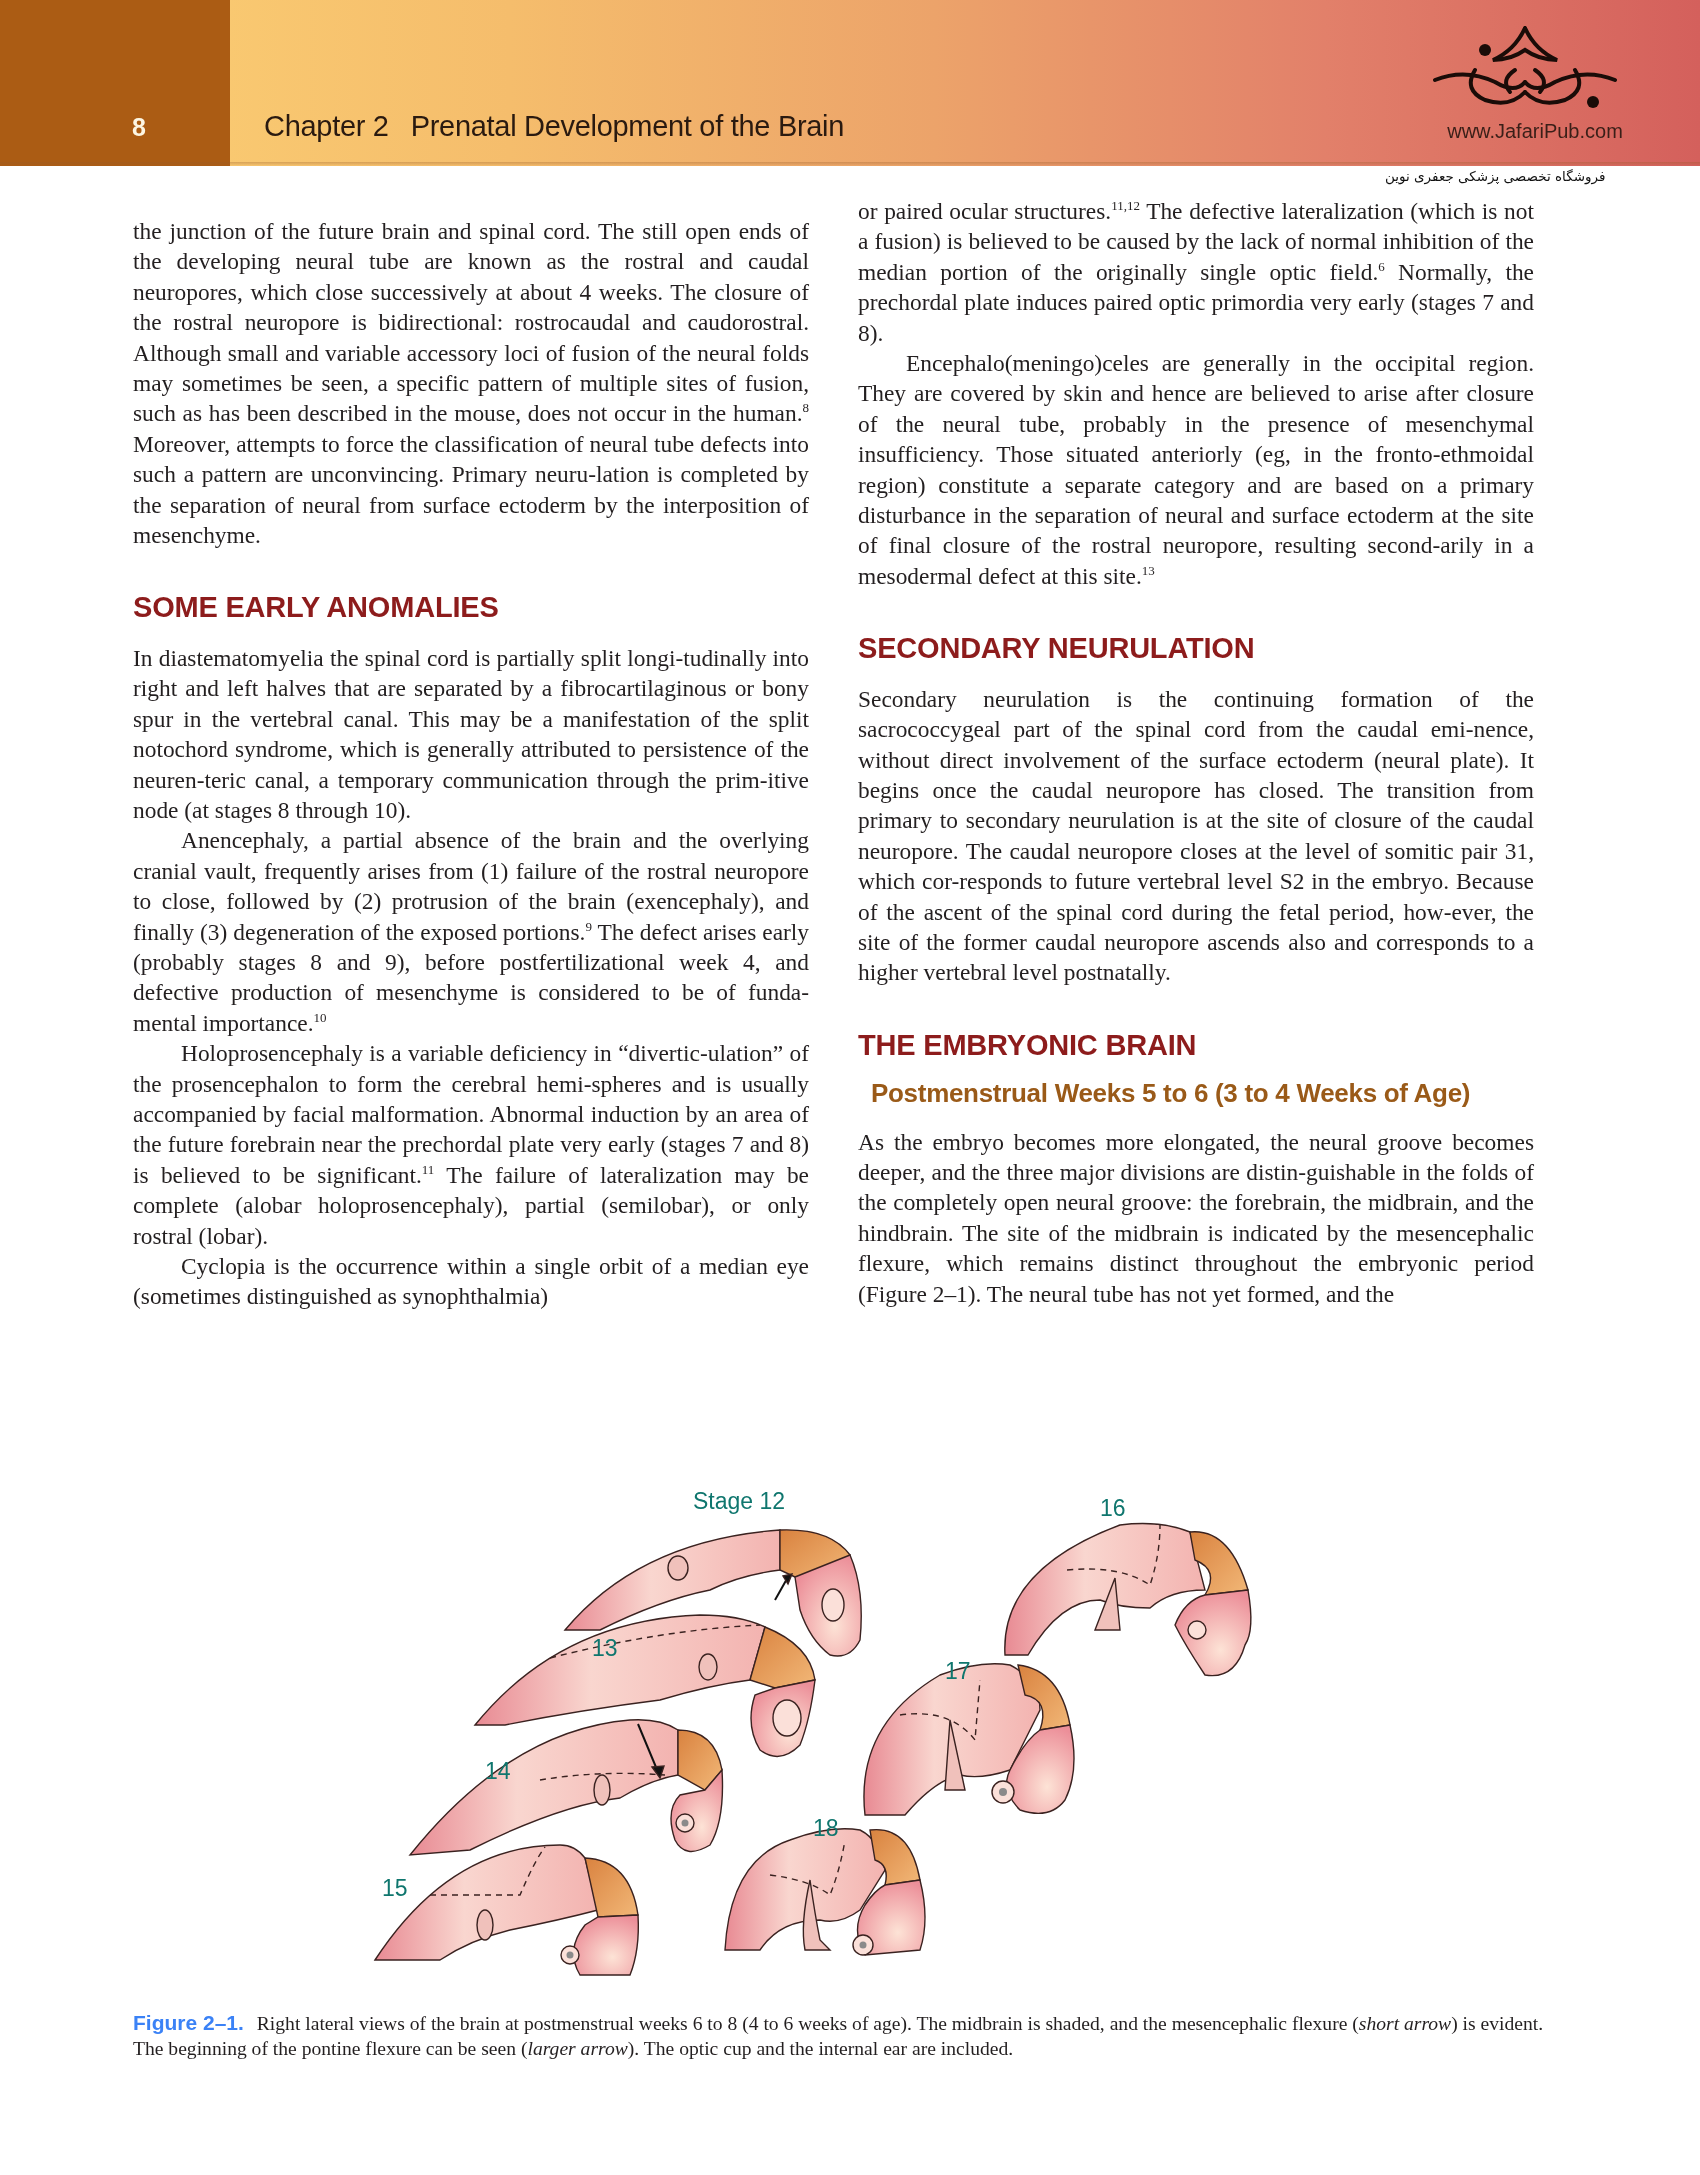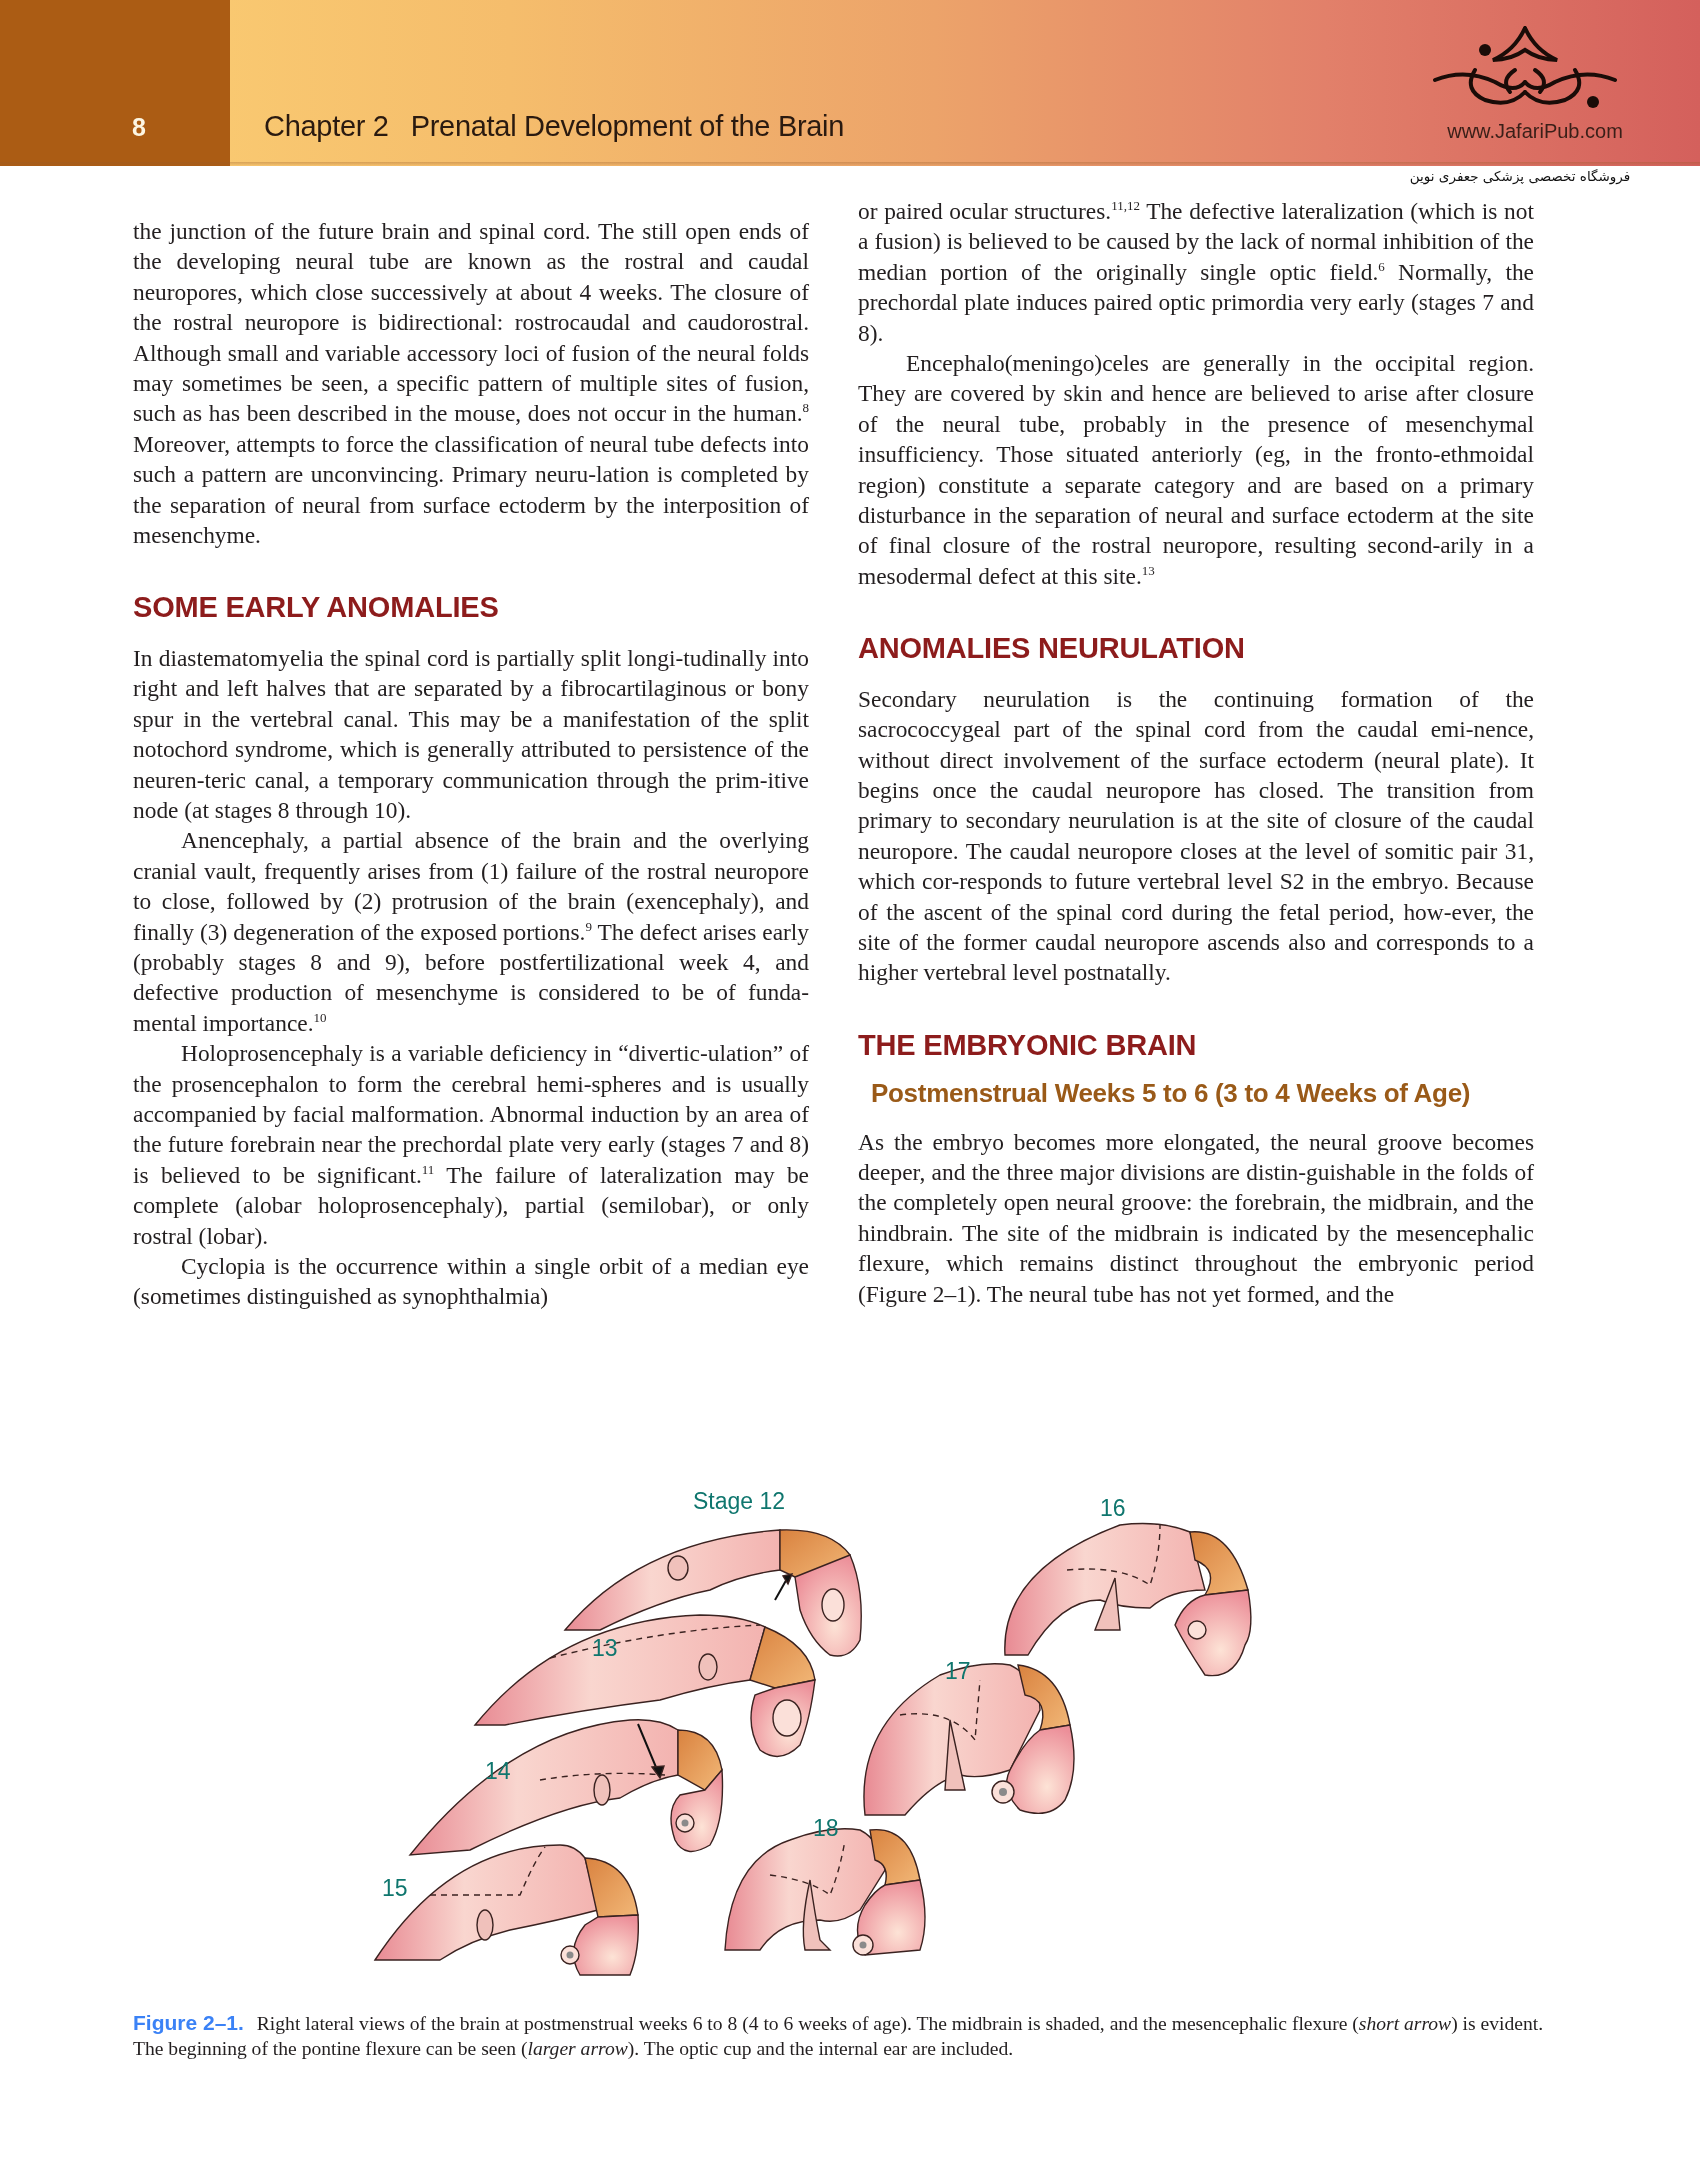--- a/index.html
+++ b/index.html
@@ -14,21 +14,21 @@
             font-family: "Liberation Sans", "DejaVu Sans", sans-serif; font-weight: bold; font-size: 25px; }
   .header .running-head { position: absolute; left: 264px; top: 110px;
             font-family: "Liberation Sans", "DejaVu Sans", sans-serif; font-size: 29px; color: #2a1a10; letter-spacing: -0.3px; }
   .header .running-head .ch { margin-right: 22px; }
   .header .shadow { position: absolute; left: 0; top: 162px; width: 1700px; height: 4px;
             background: linear-gradient(180deg, rgba(150,90,40,0.35), rgba(255,255,255,0)); }
 
   .logo { position: absolute; left: 1415px; top: 20px; width: 220px; height: 95px; }
   .logo-url { position: absolute; left: 1420px; top: 120px; width: 230px; text-align: center;
             font-family: "Liberation Sans", "DejaVu Sans", sans-serif; font-size: 20px; color: #3a1f18; }
-  .persian { position: absolute; left: 1385px; top: 168px; width: 270px; text-align: center;
+  .persian { position: absolute; left: 1385px; top: 168px; width: 270px; text-align: left;
             font-family: "DejaVu Sans", sans-serif; font-size: 13.5px; color: #111; direction: rtl; }
 
   
   .col { position: absolute; top: 196px; width: 676px; font-size: 23.4px; line-height: 30.4px; text-align: justify; hyphens: manual; }
   .col.left { left: 133px; margin-top: 20px; }
   .col.right { left: 858px; }
   .col p { margin: 0; }
   .col p.indent { text-indent: 48px; }
   sup { font-size: 13px; line-height: 0; vertical-align: 9px; }
 
@@ -87,21 +87,21 @@
   <p>In diastematomyelia the spinal cord is partially split longi-tudinally into right and left halves that are separated by a fibrocartilaginous or bony spur in the vertebral canal. This may be a manifestation of the split notochord syndrome, which is generally attributed to persistence of the neuren-teric canal, a temporary communication through the prim-itive node (at stages 8 through 10).</p>
   <p class="indent"><span>Anencephaly, a partial absence of the brain and the overlying cranial vault, frequently arises from (1) failure of the rostral neuropore to close, followed by (2) protrusion of the brain (exencephaly), and finally (3) degeneration of the exposed portions.</span><sup>9</sup><span> The defect arises early (probably stages 8 and 9), before postfertilizational week 4, and defective production of mesenchyme is considered to be of funda-mental importance.</span><sup>10</sup></p>
   <p class="indent"><span>Holoprosencephaly is a variable deficiency in “divertic-ulation” of the prosencephalon to form the cerebral hemi-spheres and is usually accompanied by facial malformation. Abnormal induction by an area of the future forebrain near the prechordal plate very early (stages 7 and 8) is believed to be significant.</span><sup>11</sup><span> The failure of lateralization may be complete (alobar holoprosencephaly), partial (semilobar), or only rostral (lobar).</span></p>
   <p class="indent">Cyclopia is the occurrence within a single orbit of a median eye (sometimes distinguished as synophthalmia)</p>
 </div>
 
 <div class="col right">
   <p><span>or paired ocular structures.</span><sup>11,12</sup><span> The defective lateralization (which is not a fusion) is believed to be caused by the lack of normal inhibition of the median portion of the originally single optic field.</span><sup>6</sup><span> Normally, the prechordal plate induces paired optic primordia very early (stages 7 and 8).</span></p>
   <p class="indent"><span>Encephalo(meningo)celes are generally in the occipital region. They are covered by skin and hence are believed to arise after closure of the neural tube, probably in the presence of mesenchymal insufficiency. Those situated anteriorly (eg, in the fronto-ethmoidal region) constitute a separate category and are based on a primary disturbance in the separation of neural and surface ectoderm at the site of final closure of the rostral neuropore, resulting second-arily in a mesodermal defect at this site.</span><sup>13</sup></p>
 
-  <h2 class="h-right-1">ANOMALIES NEURULATION</h2>
+  <h2 class="h-right-1">SECONDARY NEURULATION</h2>
   <p>Secondary neurulation is the continuing formation of the sacrococcygeal part of the spinal cord from the caudal emi-nence, without direct involvement of the surface ectoderm (neural plate). It begins once the caudal neuropore has closed. The transition from primary to secondary neurulation is at the site of closure of the caudal neuropore. The caudal neuropore closes at the level of somitic pair 31, which cor-responds to future vertebral level S2 in the embryo. Because of the ascent of the spinal cord during the fetal period, how-ever, the site of the former caudal neuropore ascends also and corresponds to a higher vertebral level postnatally.</p>
 
   <h2 class="h-right-2">THE EMBRYONIC BRAIN</h2>
   <h3 class="h3-right">Postmenstrual Weeks 5 to 6 (3 to 4 Weeks of Age)</h3>
   <p>As the embryo becomes more elongated, the neural groove becomes deeper, and the three major divisions are distin-guishable in the folds of the completely open neural groove: the forebrain, the midbrain, and the hindbrain. The site of the midbrain is indicated by the mesencephalic flexure, which remains distinct throughout the embryonic period (Figure 2–1). The neural tube has not yet formed, and the</p>
 </div>
 
 <div class="figure">
   <svg width="1000" height="500" viewBox="0 0 1000 500">
     <defs>

